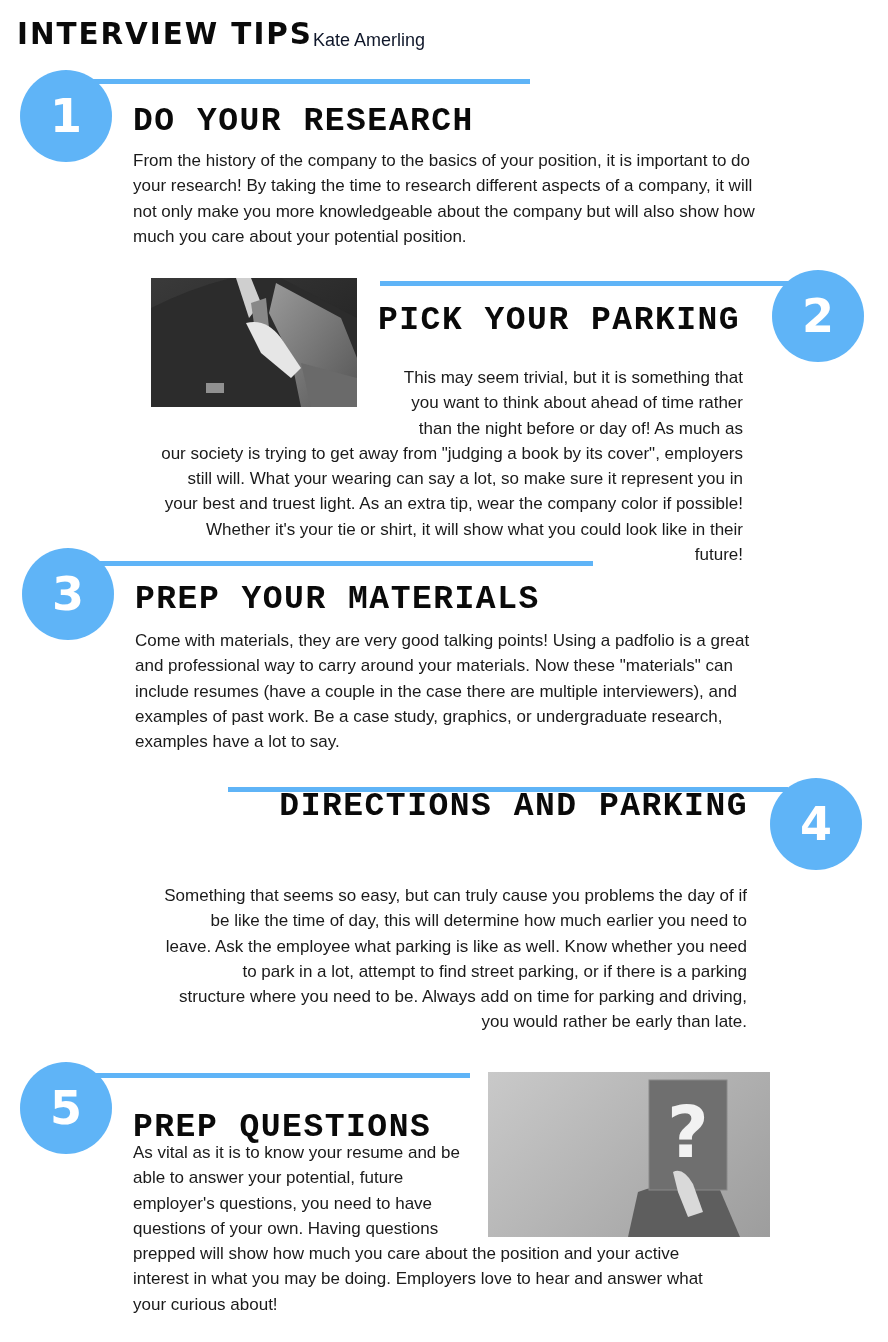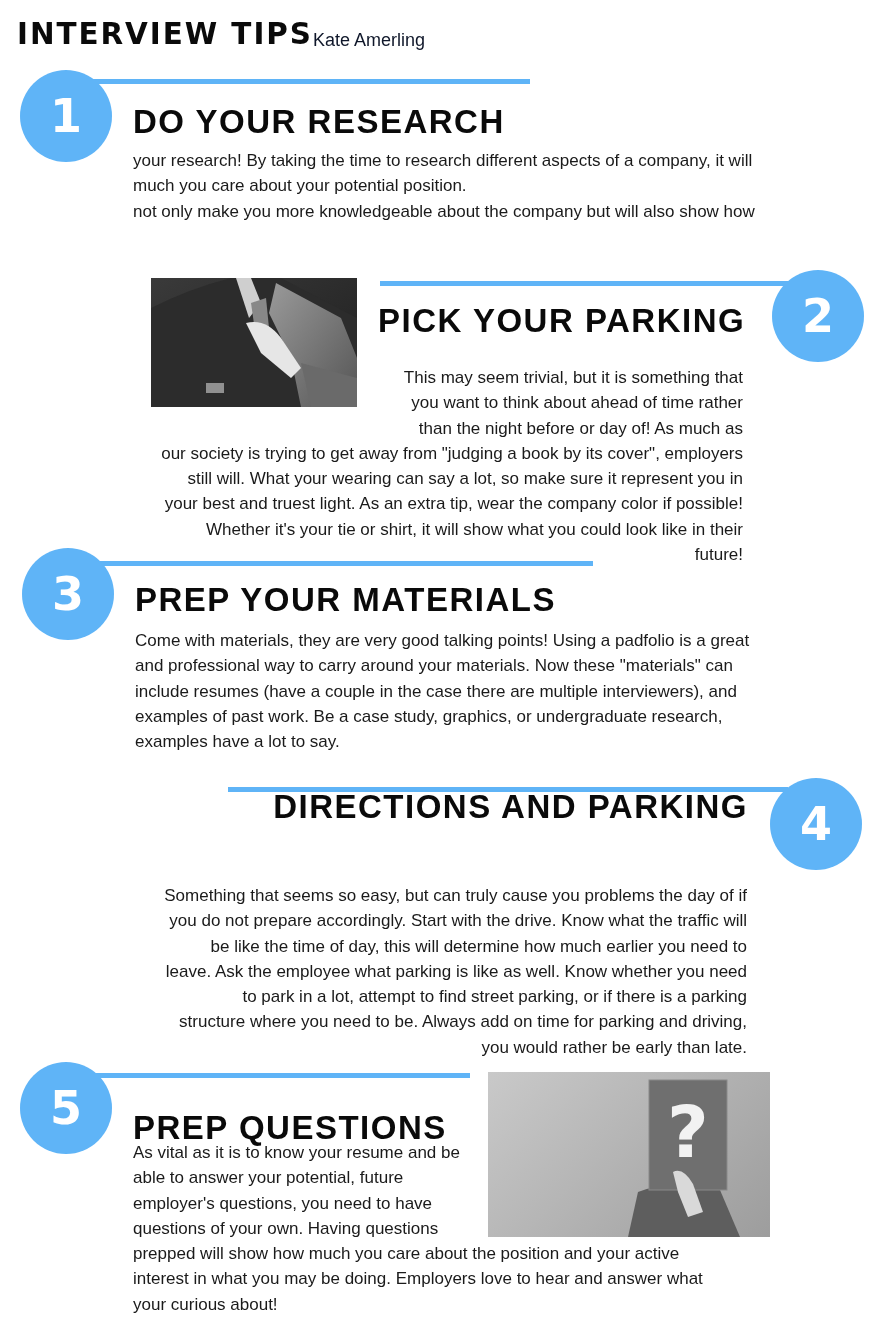--- a/index.html
+++ b/index.html
@@ -18,21 +18,21 @@
       line-height: 22px; white-space: nowrap;
     }
     .circle {
       width: 92px; height: 92px; border-radius: 50%;
       background: #5fb4f7; color: #fff;
       font-family: "DejaVu Sans", sans-serif; font-weight: bold;
       font-size: 46px; display: flex; align-items: center; justify-content: center;
     }
     .rule { height: 5px; background: #5fb4f7; }
     .heading {
-      font-family: Liberation Sans, sans-serif; font-weight: bold;
+      font-family: Liberation Mono, monospace; font-weight: bold;
       font-size: 33px; letter-spacing: 1.5px; color: #0a0a0a;
       white-space: nowrap; line-height: 40px;
     }
     .body {
       font-family: "Liberation Sans", sans-serif; font-size: 17px;
       line-height: 25.3px; color: #1a1a1a;
     }
     .body .ln { display: block; white-space: nowrap; }
     .right { text-align: right; margin-top: 23px; }
     .photo { overflow: hidden; }
@@ -41,23 +41,24 @@
 <body>
 
 <div class="abs title">INTERVIEW TIPS</div>
 <div class="abs author">Kate Amerling</div>
 
 <div>
   <div class="abs rule" style="left:80px; top:79px; width:450px;"></div>
   <div class="abs circle" style="left:20px; top:70px;">1</div>
   <div class="abs heading" style="left:133px; top:102px;">DO YOUR RESEARCH</div>
   <div class="abs body" style="left:133px; top:148px;">
+    <span class="ln">From the history of the company to the basics of your position, it is important to do</span>
     <span class="ln">your research! By taking the time to research different aspects of a company, it will</span>
+    <span class="ln">not only make you more knowledgeable about the company but will also show how</span>
     <span class="ln">much you care about your potential position.</span>
-    <span class="ln">not only make you more knowledgeable about the company but will also show how</span>
   </div>
 </div>
 
 <div>
   <div class="abs photo" style="left:151px; top:278px; width:206px; height:129px;">
     <svg width="206" height="129" viewBox="0 0 206 129">
       <defs>
         <linearGradient id="bg2" x1="0" y1="0" x2="1" y2="1">
           <stop offset="0" stop-color="#3a3a3a"></stop>
           <stop offset="1" stop-color="#1e1e1e"></stop>
@@ -104,21 +105,20 @@
     <span class="ln">examples have a lot to say.</span>
   </div>
 </div>
 
 <div>
   <div class="abs rule" style="left:228px; top:787px; width:560px;"></div>
   <div class="abs circle" style="left:770px; top:778px;">4</div>
   <div class="abs heading right" style="left:150px; top:764px; width:598px;">DIRECTIONS AND PARKING</div>
   <div class="abs body right" style="left:110px; top:860px; width:637px;">
     <span class="ln">Something that seems so easy, but can truly cause you problems the day of if</span>
-    <span class="ln">you do not prepare accordingly. Start with the drive. Know what the traffic will</span>
     <span class="ln">be like the time of day, this will determine how much earlier you need to</span>
     <span class="ln">leave. Ask the employee what parking is like as well. Know whether you need</span>
     <span class="ln">to park in a lot, attempt to find street parking, or if there is a parking</span>
     <span class="ln">structure where you need to be. Always add on time for parking and driving,</span>
     <span class="ln">you would rather be early than late.</span>
   </div>
 </div>
 
 <div>
   <div class="abs rule" style="left:90px; top:1073px; width:380px;"></div>

